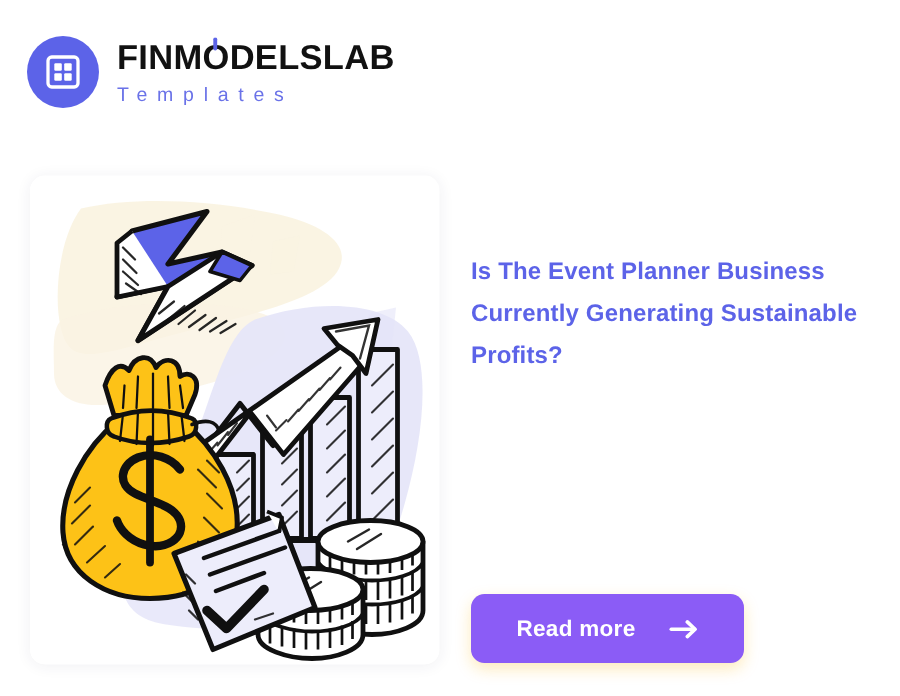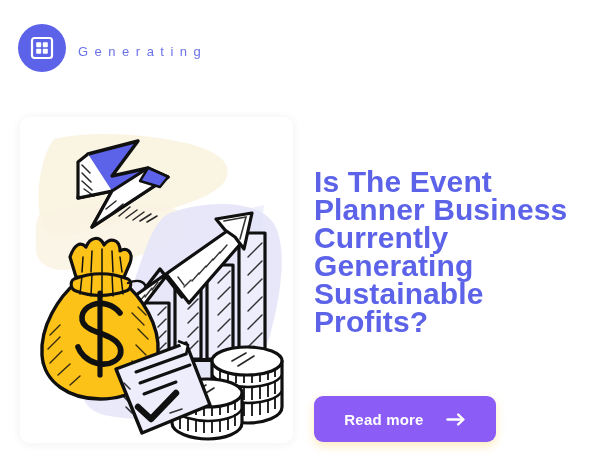--- a/index.html
+++ b/index.html
@@ -104,21 +104,21 @@
 
   
   .content {
     position: absolute;
     left: 314px;
     top: 168px;
     width: 272px;
   }
   .headline {
     margin: 0;
-    font-size: 30px;
+    font-size: 16px;
     line-height: 28px;
     font-weight: 700;
     color: #5C63E8;
     letter-spacing: 0.1px;
   }
 
   .cta {
     position: absolute;
     left: 314px;
     top: 396px;
@@ -158,21 +158,29 @@
           <rect x="3" y="3" width="20" height="20" rx="2.5" fill="none" stroke="#ffffff" stroke-width="2.2"></rect>
           <rect x="7.2" y="7.2" width="5.0" height="5.0" rx="0.8" fill="#ffffff"></rect>
           <rect x="13.8" y="7.2" width="5.0" height="5.0" rx="0.8" fill="#ffffff"></rect>
           <rect x="7.2" y="13.8" width="5.0" height="5.0" rx="0.8" fill="#ffffff"></rect>
           <rect x="13.8" y="13.8" width="5.0" height="5.0" rx="0.8" fill="#ffffff"></rect>
         </svg>
       </span>
     </div>
 
     <div class="brand-text">
-      <span class="brand-sub">Generating</span>
+      <span class="brand-name-wrap">
+        <span class="brand-name">FINMODELSLAB</span>
+        <span class="brand-power">
+          <svg width="7" height="13" viewBox="0 0 7 13" aria-hidden="true">
+            <path d="M3.5 1.2 L3.5 7.4" stroke="#5C63E8" stroke-width="2.6" stroke-linecap="round"></path>
+          </svg>
+        </span>
+      </span>
+      <span class="brand-sub">Templates</span>
     </div>
   </div>
 
   <div class="illustration-card">
     <svg viewBox="0 0 273 326" xmlns="http://www.w3.org/2000/svg" role="img">
       <title>Hand-drawn finance illustration: lightning bolt, money bag with dollar sign, ascending bar chart with growth arrow, checklist document, and stacks of coins</title>
 
       <rect x="0" y="0" width="273" height="326" fill="#ffffff"></rect>
 
       <g fill="#FAF3E2">

